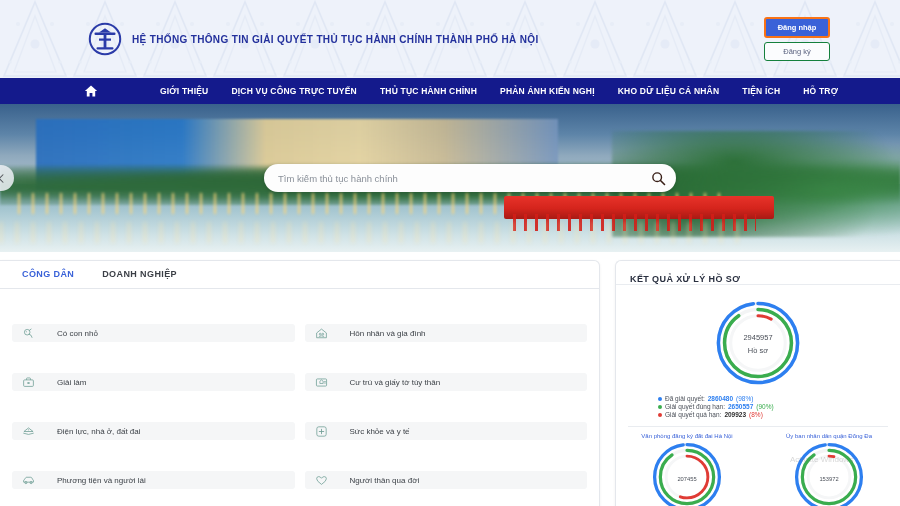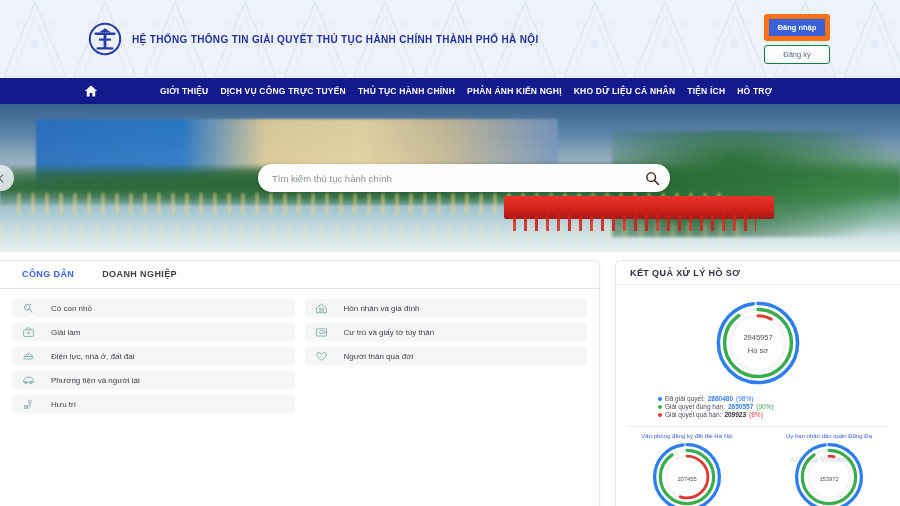--- a/index.html
+++ b/index.html
@@ -53,41 +53,41 @@
     padding: 4px 0;
     width: 66px;
     text-align: center;
     border-radius: 3px;
     cursor: pointer;
     white-space: nowrap;
   }
   .btn-login {
     background: #3a62d8;
     color: #fff;
-    border: 5px solid #f97316;
+    border: 2px solid #f97316;
     font-weight: bold;
   }
   .btn-register {
     background: #fbfcfe;
     color: #5c6480;
     border: 1px solid #15803d;
   }
 
   
   .navbar {
     height: 26px;
     background: #141a8c;
     display: flex;
     align-items: center;
     padding-left: 84px;
     position: relative;
     z-index: 5;
   }
   .nav-home { width: 14px; height: 14px; margin-right: 62px; cursor: pointer; flex:0 0 14px;}
-  .nav-items { display: flex; align-items: flex-end; gap: 12px; }
+  .nav-items { display: flex; align-items: flex-end; gap: 23px; }
   .nav-item {
     color: #ffffff;
     font-size: 8.5px;
     font-weight: bold;
     letter-spacing: .2px;
     white-space: nowrap;
     cursor: pointer;
   }
 
   
@@ -164,21 +164,21 @@
     transform: translateY(-50%);
     width: 26px; height: 26px;
     border-radius: 50%;
     background: rgba(235,238,242,.88);
     display: flex; align-items: center; justify-content: center;
     cursor: pointer;
     z-index: 4;
   }
   .search-wrap {
     position: absolute;
-    left: 258px; width: 412px;
+    left: 264px; width: 412px;
     top: 50%; transform: translateY(-50%);
     height: 28px;
     background: #fdfdfd;
     border-radius: 14px;
     display: flex; align-items: center;
     padding: 0 10px 0 14px;
     box-shadow: 0 1px 4px rgba(0,0,0,.18);
     z-index: 4;
   }
   .search-input {
@@ -229,26 +229,27 @@
   }
   .tab.active { color: #3a62d8; border-bottom-color: transparent; }
   .cols {
     display: flex;
     padding: 10px 12px 12px 12px;
     gap: 10px;
   }
   .col { flex: 1; display: flex; flex-direction: column; gap: 6px; }
   .svc-item {
     display: flex; align-items: center;
-    gap: 16px;
+    gap: 22px;
     height: 18px;
     background: #f5f6f7;
     border-radius: 3px;
     padding: 0 10px;
     cursor: pointer;
+    margin-top: 25px;
   }
   .svc-icon { width: 13px; height: 13px; flex: 0 0 13px; }
   .svc-label {
     font-size: 8px;
     color: #3d4248;
     white-space: nowrap;
   }
 
   
   .right-panel {
@@ -256,21 +257,21 @@
     margin-left: 15px;
     background: #fff;
     border: 1px solid #e4e7ec;
     border-right: none;
     border-radius: 6px 0 0 6px;
     box-shadow: 0 1px 3px rgba(0,0,0,.06);
     overflow: hidden;
   }
   .panel-head {
     height: 24px;
-    display: flex; align-items: center;
+    display: flex; align-items: flex-end;
     padding-left: 14px;
     border-bottom: 1px solid #e9ecf0;
   }
   .panel-title {
     font-size: 9px; font-weight: bold;
     color: #2a3040;
     letter-spacing: .4px;
   }
   .donut-area {
     display: flex; flex-direction: column;
@@ -463,20 +464,27 @@
 
           <div class="svc-item">
             <svg class="svc-icon" viewBox="0 0 20 20">
               <rect x="2.2" y="4.5" width="15.6" height="11" rx="1.4" fill="none" stroke="#6f9e96" stroke-width="1.2"></rect>
               <path d="M7.5 8 L10 6 L12.5 8 L12.5 11.5 L7.5 11.5 Z" fill="none" stroke="#6f9e96" stroke-width="1.1" stroke-linejoin="round"></path>
               <path d="M14.2 8.6 L16.2 8.6 M14.2 10.8 L16.2 10.8" stroke="#6f9e96" stroke-width="1" stroke-linecap="round"></path>
             </svg>
             <span class="svc-label">Cư trú và giấy tờ tùy thân</span>
           </div>
 
+          <div class="svc-item">
+            <svg class="svc-icon" viewBox="0 0 20 20">
+              <rect x="2.8" y="2.8" width="14.4" height="14.4" rx="3" fill="none" stroke="#6f9e96" stroke-width="1.2"></rect>
+              <path d="M10 6.6 L10 13.4 M6.6 10 L13.4 10" stroke="#6f9e96" stroke-width="1.3" stroke-linecap="round"></path>
+            </svg>
+            <span class="svc-label">Sức khỏe và y tế</span>
+          </div>
 
           <div class="svc-item">
             <svg class="svc-icon" viewBox="0 0 20 20">
               <path d="M10 16 Q2.5 10.8 2.5 7.4 Q2.5 4 5.8 4 Q8.4 4 10 6.6 Q11.6 4 14.2 4 Q17.5 4 17.5 7.4 Q17.5 10.8 10 16 Z" fill="none" stroke="#6f9e96" stroke-width="1.2" stroke-linejoin="round"></path>
             </svg>
             <span class="svc-label">Người thân qua đời</span>
           </div>
         </div>
       </div>
     </div>

